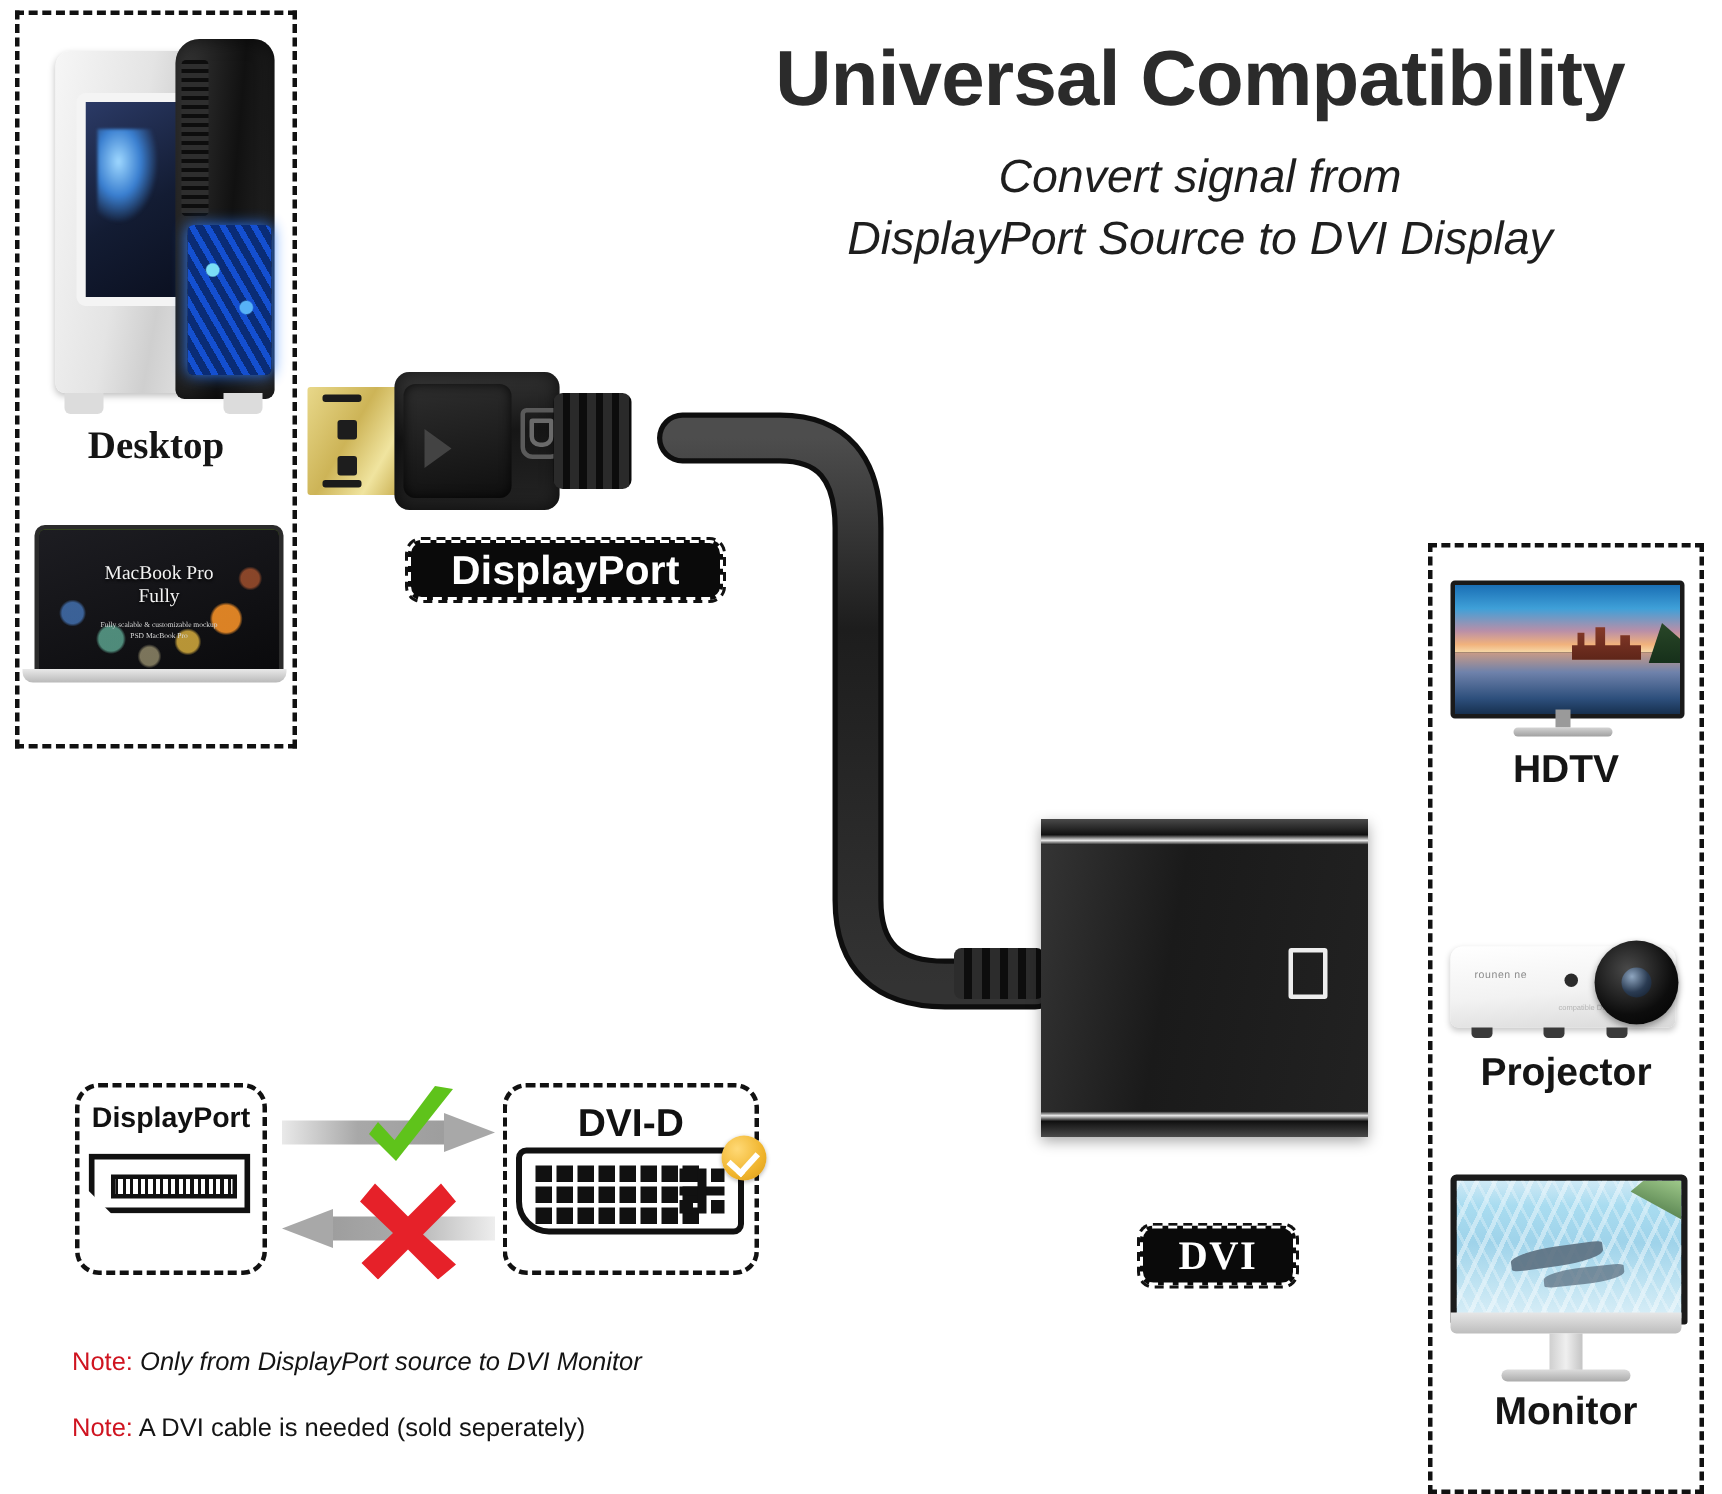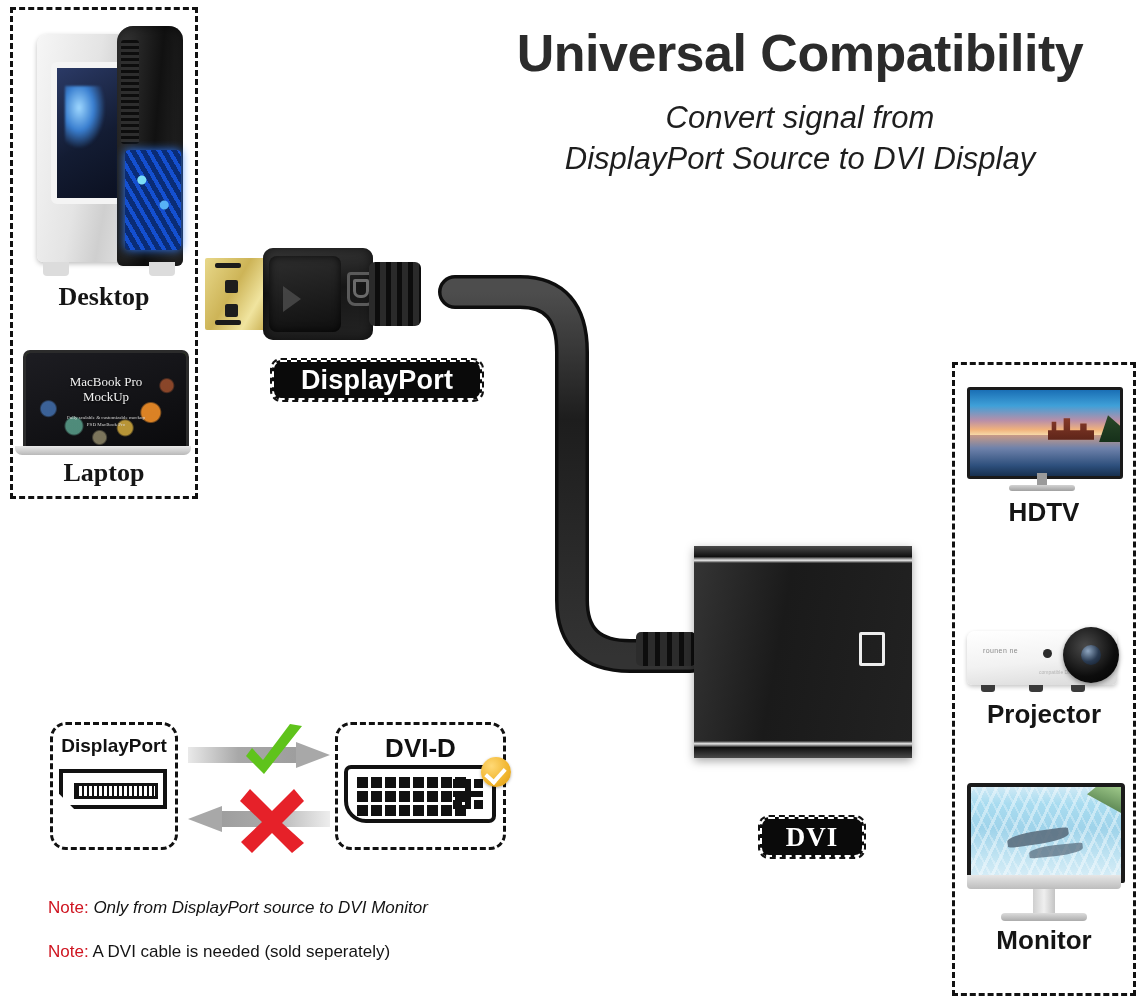--- a/index.html
+++ b/index.html
@@ -217,30 +217,29 @@
     <div class="foot" style="left:22px;"></div>
     <div class="foot" style="left:128px;"></div>
   </div>
   <div class="devlabel" style="top:272px;">Desktop</div>
 
   <div class="laptop" style="position:absolute;left:2px;top:340px;width:176px;height:106px;">
     <div class="screen">
       <div class="bokeh"></div>
       <div class="mbtxt">
         <div>MacBook Pro</div>
-        <div>MockUp</div>
+        <div>Fully</div>
       </div>
       <div class="mbsmall">
         <div>Fully scalable &amp; customizable mockup</div>
         <div>PSD MacBook Pro</div>
       </div>
     </div>
     <div class="base"></div>
   </div>
-  <div class="devlabel" style="top:448px;">Laptop</div>
 </div>
 
 <div class="dashbox" style="left:952px;top:362px;width:178px;height:628px;">
 
   <div class="hdtv" style="position:absolute;left:12px;top:22px;width:150px;height:106px;">
     <div class="panel">
       <div class="sky"></div>
         <div class="water"></div>
       <div class="castle"></div>
         <div class="hill"></div>

